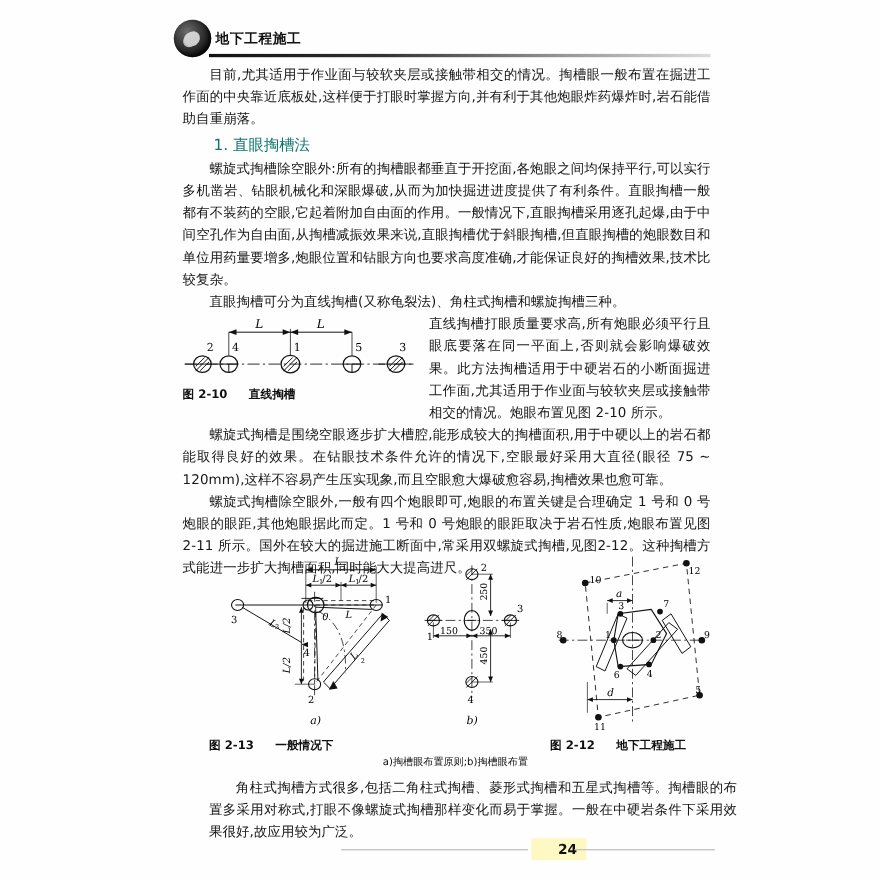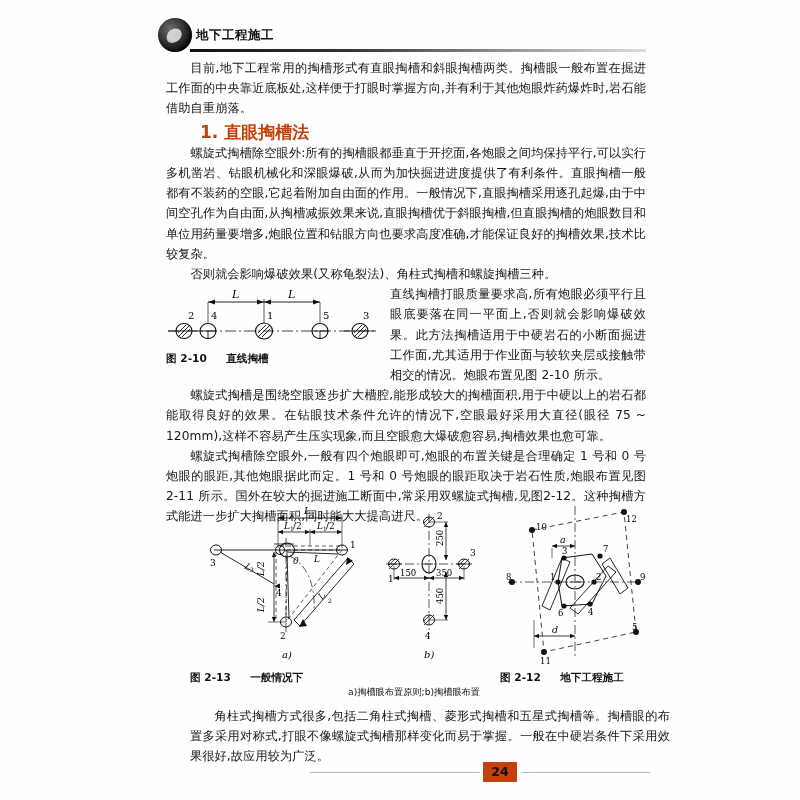--- a/index.html
+++ b/index.html
@@ -82,25 +82,25 @@
     line-height: 20.2px;
     text-align: justify;
     text-justify: inter-ideograph;
     text-indent: 2em;
     letter-spacing: .1px;
     color: #161616;
   }
   p.para.noindent { text-indent: 0; }
   h4.subhead {
     margin: 3px 0 1px 0;
-    font-size: 17px;
+    font-size: 14px;
     line-height: 20.2px;
-    font-weight: bold;
+    font-weight: normal;
     text-indent: 2em;
-    color: #c2410c;
+    color: #0f766e;
   }
   
   .float-fig-left {
     float: left;
     width: 212px;
     margin: 3px 12px 2px 0;
   }
   .clearer { clear: both; height: 0; overflow: hidden; }
 
   
@@ -176,50 +176,51 @@
     width: 128px;
     height: 1px;
     background: #b8b8b8;
   }
   .pagenum {
     position: absolute;
     left: 483px;
     top: 2px;
     width: 34px;
     height: 20px;
-    background: #c2410c;
+    background: #fef9c3;
     color: #111;
     font-size: 12.5px;
     font-weight: bold;
     line-height: 20px;
     text-align: center;
+    padding-left: 16px;
   }
   svg { display: block; }
   text { font-family: "DejaVu Serif", "Liberation Serif", serif; }
 </style>
 </head>
 <body>
 
 <div class="page">
 
   <div class="header">
     <div class="header-logo"></div>
     <div class="header-title">地下工程施工</div>
     <div class="header-rule"></div>
   </div>
 
   <div class="content">
 
-    <p class="para">目前,地下工程常用的掏槽形式有直眼掏槽和斜眼掏槽两类。掏槽眼一般布置在掘进工作面的中央靠近底板处,这样便于打眼时掌握方向,并有利于其他炮眼炸药爆炸时,岩石能借助自重崩落。</p>
+    <p class="para">目前,尤其适用于作业面与较软夹层或接触带相交的情况。掏槽眼一般布置在掘进工作面的中央靠近底板处,这样便于打眼时掌握方向,并有利于其他炮眼炸药爆炸时,岩石能借助自重崩落。</p>
 
     <h4 class="subhead">1. 直眼掏槽法</h4>
 
     <p class="para">螺旋式掏槽除空眼外:所有的掏槽眼都垂直于开挖面,各炮眼之间均保持平行,可以实行多机凿岩、钻眼机械化和深眼爆破,从而为加快掘进进度提供了有利条件。直眼掏槽一般都有不装药的空眼,它起着附加自由面的作用。一般情况下,直眼掏槽采用逐孔起爆,由于中间空孔作为自由面,从掏槽减振效果来说,直眼掏槽优于斜眼掏槽,但直眼掏槽的炮眼数目和单位用药量要增多,炮眼位置和钻眼方向也要求高度准确,才能保证良好的掏槽效果,技术比较复杂。</p>
 
-    <p class="para">否则就会影响爆破效果(又称龟裂法)、角柱式掏槽和螺旋掏槽三种。</p>
+    <p class="para">直眼掏槽可分为直线掏槽(又称龟裂法)、角柱式掏槽和螺旋掏槽三种。</p>
 
     <div class="float-fig-left">
       <svg width="212" height="62" viewBox="0 0 212 62">
 
         <line x1="2" y1="44" x2="210" y2="44" stroke="#111" stroke-width="0.8" stroke-dasharray="11,3,2,3"></line>
 
         <line x1="42" y1="15" x2="98" y2="15" stroke="#111" stroke-width="0.9"></line>
         <path d="M42,15 l7,-2.6 v5.2 z" fill="#111"></path>
         <path d="M98,15 l-7,-2.6 v5.2 z" fill="#111"></path>
         <line x1="42" y1="15" x2="42" y2="36" stroke="#111" stroke-width="0.7"></line>

